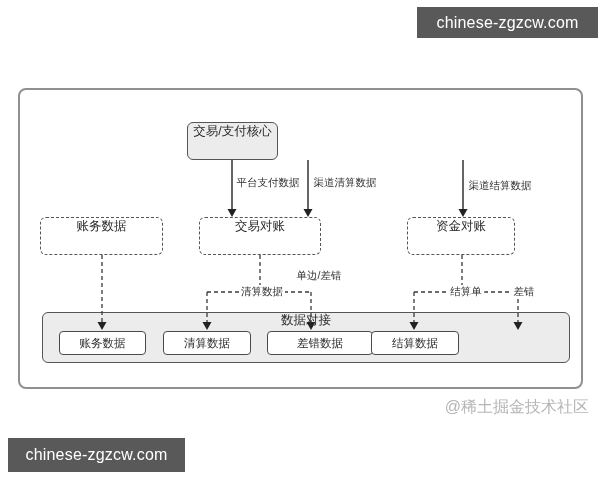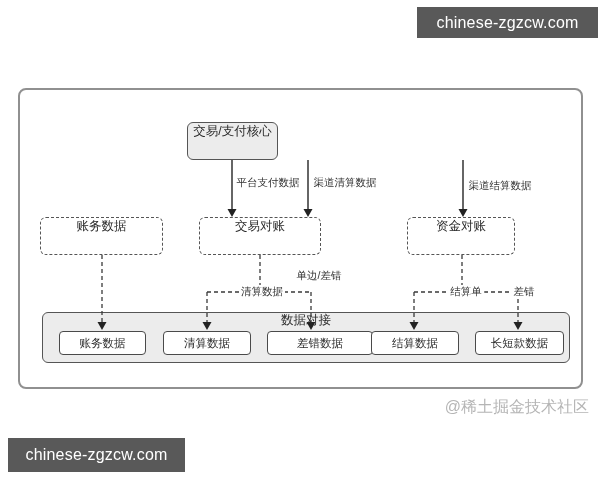--- a/index.html
+++ b/index.html
@@ -140,23 +140,20 @@
   </div>
   <div class="sub-box sub-b">
     <span>清算数据</span>
   </div>
   <div class="sub-box sub-c">
     <span>差错数据</span>
   </div>
   <div class="sub-box sub-d">
     <span>结算数据</span>
   </div>
-  <div class="sub-box sub-e">
-    <span>长短款数据</span>
-  </div>
 
   <div class="watermark">@稀土掘金技术社区</div>
 
   <div class="badge bottom">
     <span>chinese-zgzcw.com</span>
   </div>
 
 </div>
 
 </body></html>

